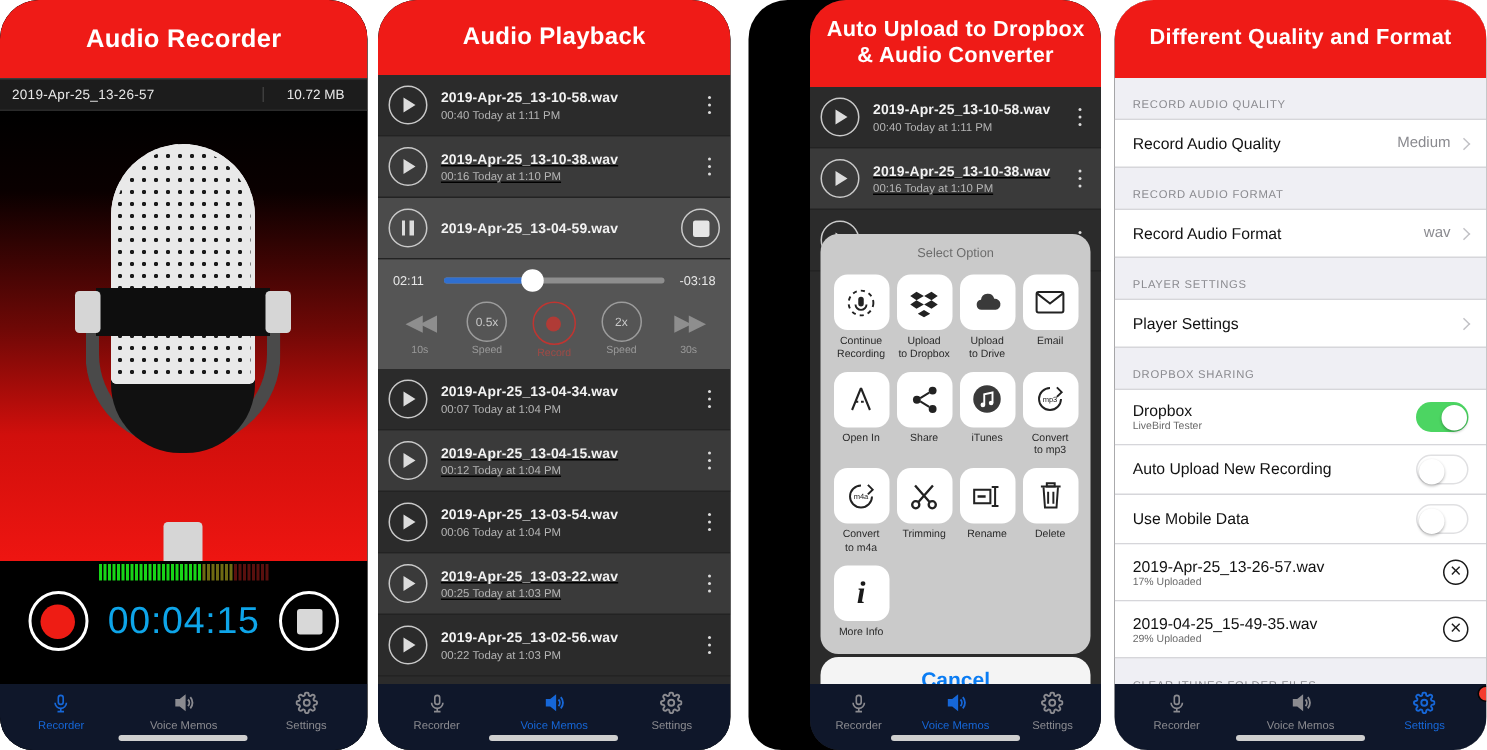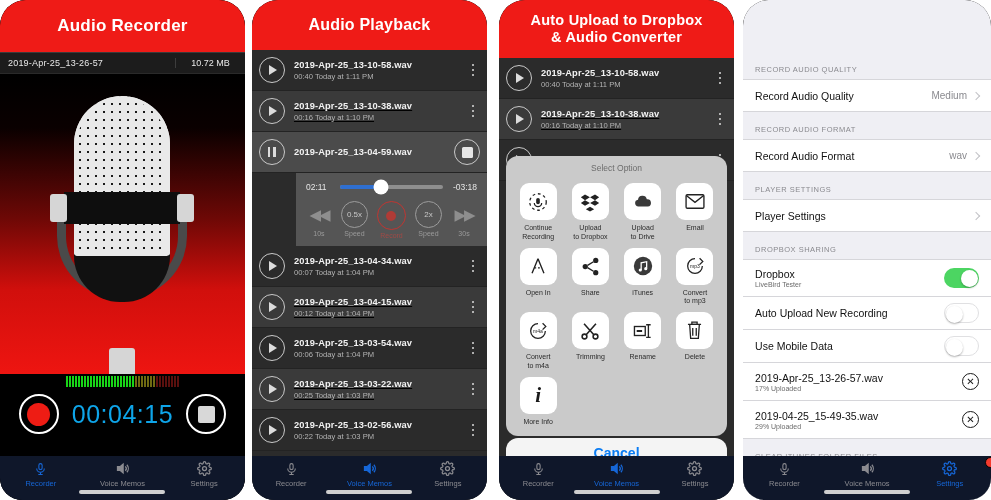--- a/index.html
+++ b/index.html
@@ -79,21 +79,21 @@
   .tri { width:0; height:0; border-left:8px solid #dcdcdc; border-top:5px solid transparent; border-bottom:5px solid transparent; margin-left:2px; }
   .pause { display:flex; gap:3px; }
   .pause i { width:2.5px; height:10px; background:#dcdcdc; display:block; }
   .stopsq { width:11px; height:11px; background:#e6e6e6; border-radius:1.5px; }
   .meta { flex:1; min-width:0; }
   .fname { color:#f2f2f2; font-size:9.3px; font-weight:bold; letter-spacing:.1px; white-space:nowrap; }
   .fsub { color:#b4b4b4; font-size:7.6px; margin-top:2px; white-space:nowrap; }
   .kebab { width:14px; display:flex; flex-direction:column; align-items:center; gap:2.5px; }
   .kebab i { width:2.6px; height:2.6px; border-radius:50%; background:#dcdcdc; display:block; }
 
-  .player { background:#555555; padding:9px 10px 7px;margin-left:44px; }
+  .player { background:#555555; padding:9px 10px 7px; }
   .pr1 { display:flex; align-items:center; gap:7px; }
   .pr1 .t { color:#e6e6e6; font-size:8.5px; min-width:27px; }
   .pr1 .t.r { text-align:right; }
   .track { flex:1; height:4px; background:#8e8e8e; border-radius:2px; position:relative; }
   .track .fill { position:absolute; left:0; top:0; bottom:0; width:40%; background:#2f6fd0; border-radius:2px; }
   .track .knob { position:absolute; left:40%; top:50%; transform:translate(-50%,-50%); width:15px; height:15px; background:#fff; border-radius:50%; }
   .pr2 { display:flex; align-items:flex-start; justify-content:center; gap:9px; margin-top:9px; }
   .ctl { text-align:center; color:#9a9a9a; font-size:7px; width:38px; }
   .ctl .cir { width:27px; height:27px; border-radius:50%; border:1.4px solid #9c9c9c; margin:0 auto 2px; display:flex; align-items:center; justify-content:center; color:#c8c8c8; font-size:8px; }
   .ctl .cir.red { border-color:#c03531; width:29px; height:29px; }
@@ -426,21 +426,21 @@
               </svg>
             </div>
             <span class="lb">Settings</span>
           </div>
         </div>
       <div class="homebar"></div>
     </div>
   </div>
 
   <div class="phone p3">
-    <div class="screen" style="background:#2b2b2b;">
+    <div class="screen" style="background:#2b2b2b;margin-left:41px;">
       <div class="hdr" style="height:58px;font-size:14.5px;flex-direction:column;">
         <span>Auto Upload to Dropbox</span>
         <span>&amp; Audio Converter</span>
       </div>
       <div id="p3-list">
           <div style="position: absolute; inset: 58px 0px 44px; background: rgb(43, 43, 43); overflow: hidden;">
             <div class="row">
               <div class="cbtn">
                 <span class="tri"></span>
               </div>
@@ -643,20 +643,23 @@
             </div>
             <span class="lb">Settings</span>
           </div>
         </div>
       <div class="homebar"></div>
     </div>
   </div>
 
   <div class="phone p4">
     <div class="screen">
+      <div class="hdr" style="height:52px;font-size:14.5px;">
+        <span>Different Quality and Format</span>
+      </div>
       <div id="p4-body">
           <div style="position: absolute; inset: 52px 0px 44px; background: rgb(239, 239, 244); overflow: hidden;">
             <div class="shdr">RECORD AUDIO QUALITY</div>
             <div class="cell">
               <span class="lbl">Record Audio Quality</span>
               <span class="val">Medium</span>
               <span class="chev"></span>
             </div>
             <div class="shdr">RECORD AUDIO FORMAT</div>
             <div class="cell">

